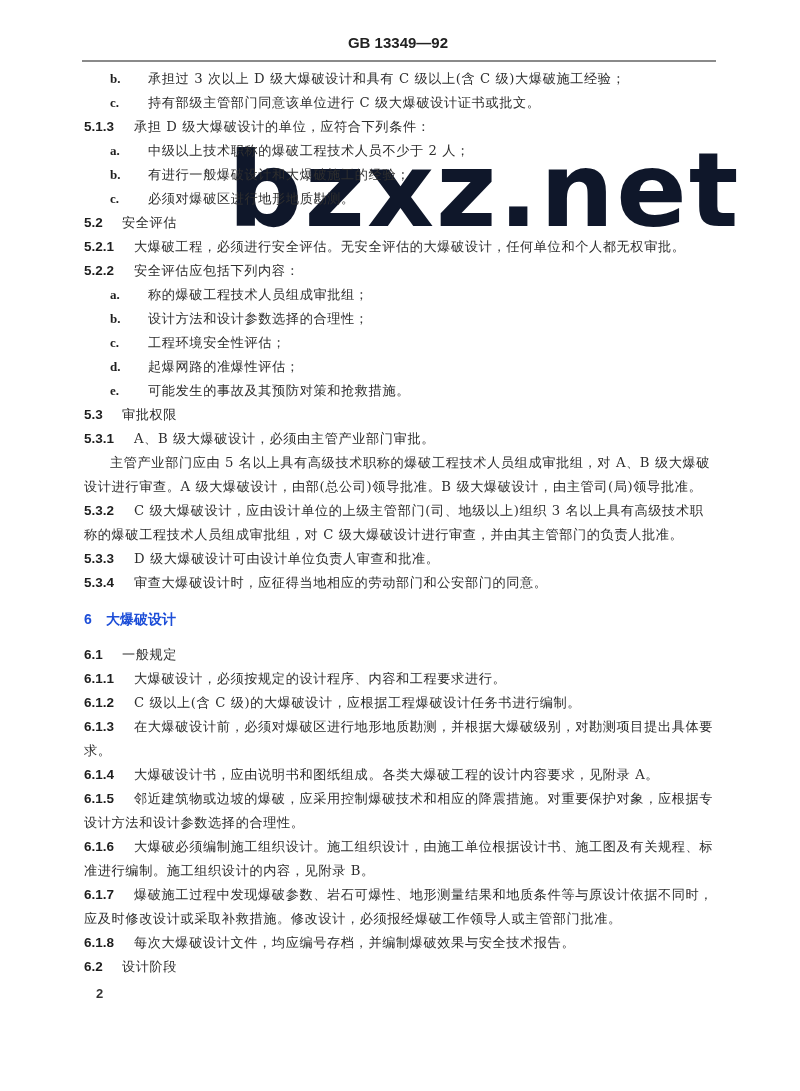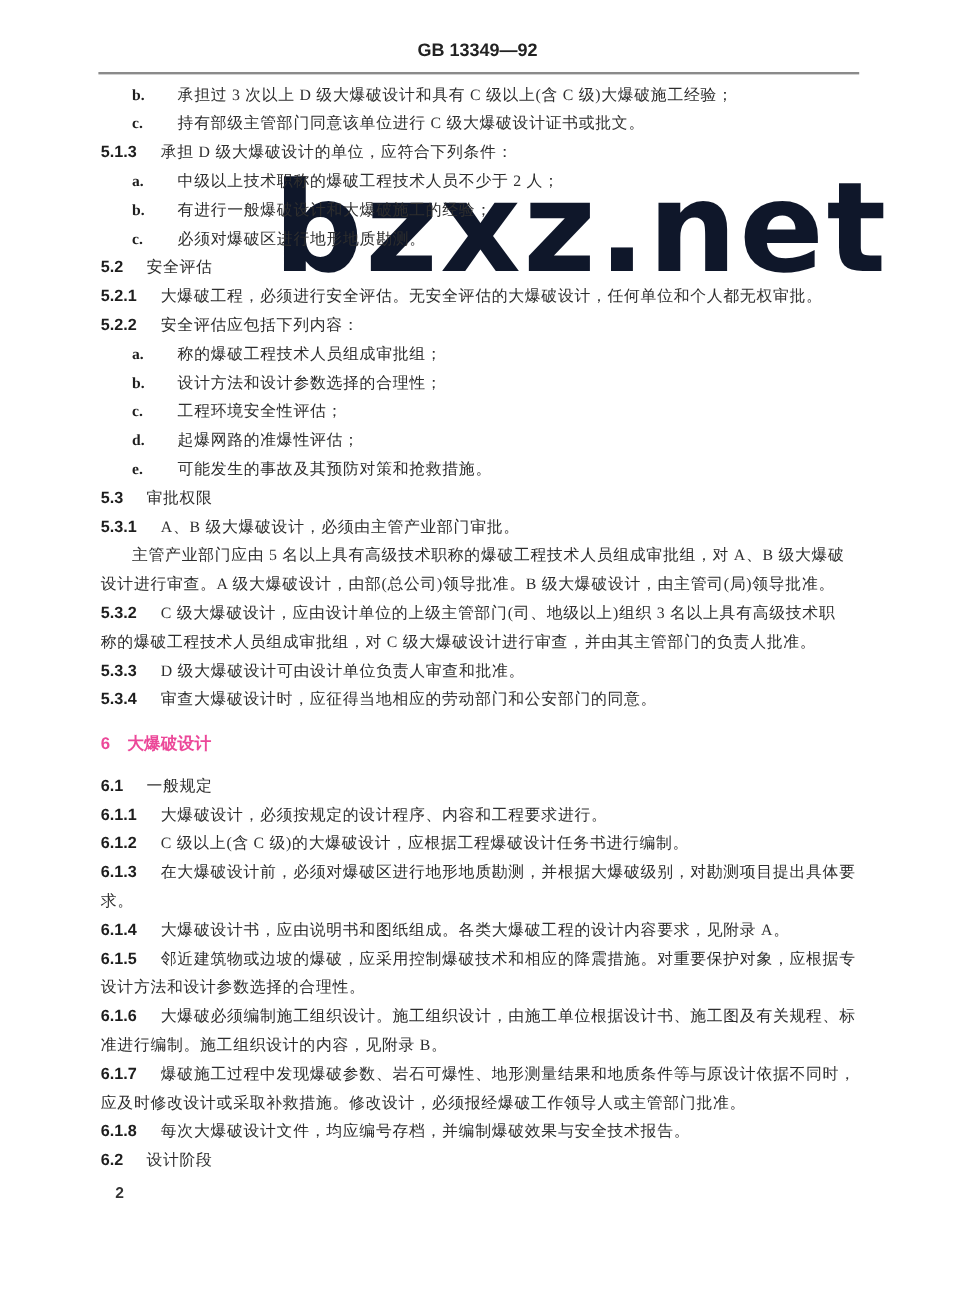--- a/index.html
+++ b/index.html
@@ -26,22 +26,22 @@
     position: absolute; font-size: 13.2px; line-height: 20px; white-space: nowrap; color: #2e2e2e;
   }
   .num {
     font-family: "Liberation Sans", "DejaVu Sans", sans-serif; font-weight: bold; font-size: 13.5px; color: #1e1e1e;
     display: inline-block;
   }
   .lbl {
     font-family: "Liberation Serif", "DejaVu Serif", serif; font-weight: bold; font-size: 13px; color: #1e1e1e;
     display: inline-block; width: 38px;
   }
-  .txt { letter-spacing: 0.6px; font-family: Liberation Serif, serif; }
-  .chapter { font-family: "Liberation Sans", "DejaVu Sans", sans-serif; font-weight: bold; font-size: 14px; color: #ec4899; }
+  .txt { letter-spacing: 0.6px; }
+  .chapter { font-family: "Liberation Sans", "DejaVu Sans", sans-serif; font-weight: bold; font-size: 14px; color: #1d4ed8; }
   .page-number {
     position: absolute; left: 96px; top: 986px; font-family: "Liberation Sans", sans-serif; font-weight: bold; font-size: 13px; color: #333;
   }
 </style>
 </head>
 <body>
 
 <div class="watermark">bzxz.net</div>
 
 <div class="page-header">GB 13349—92</div>

